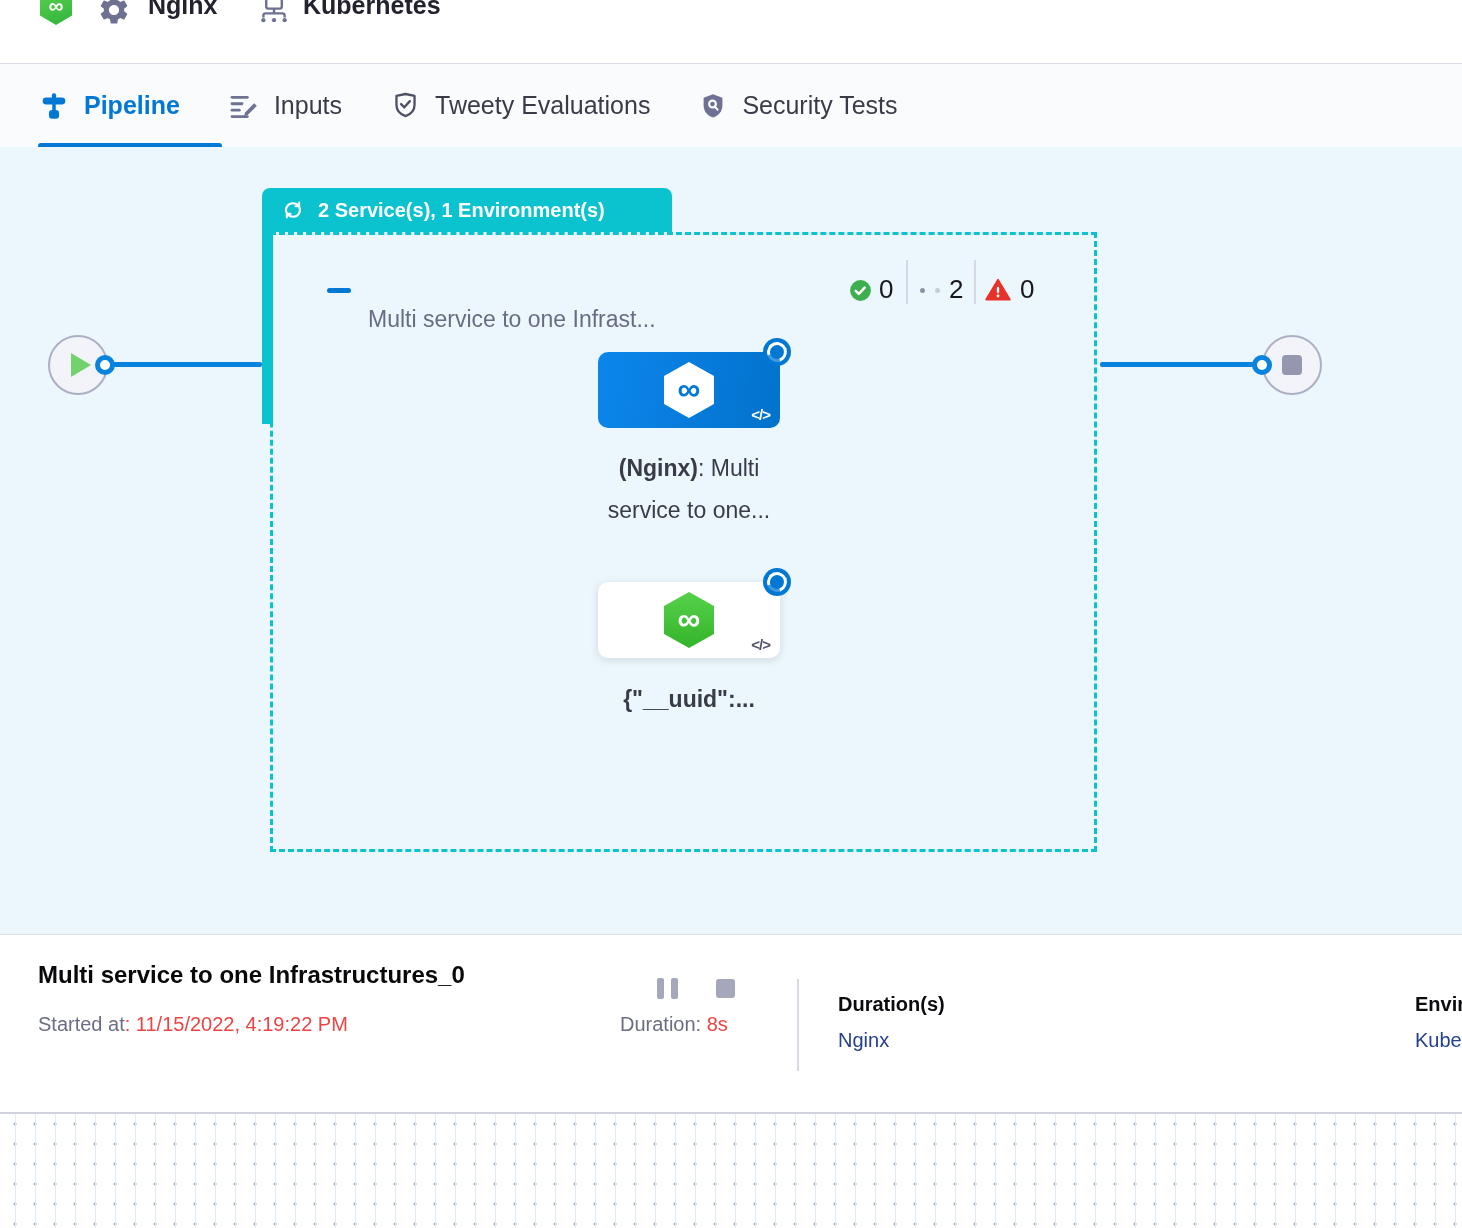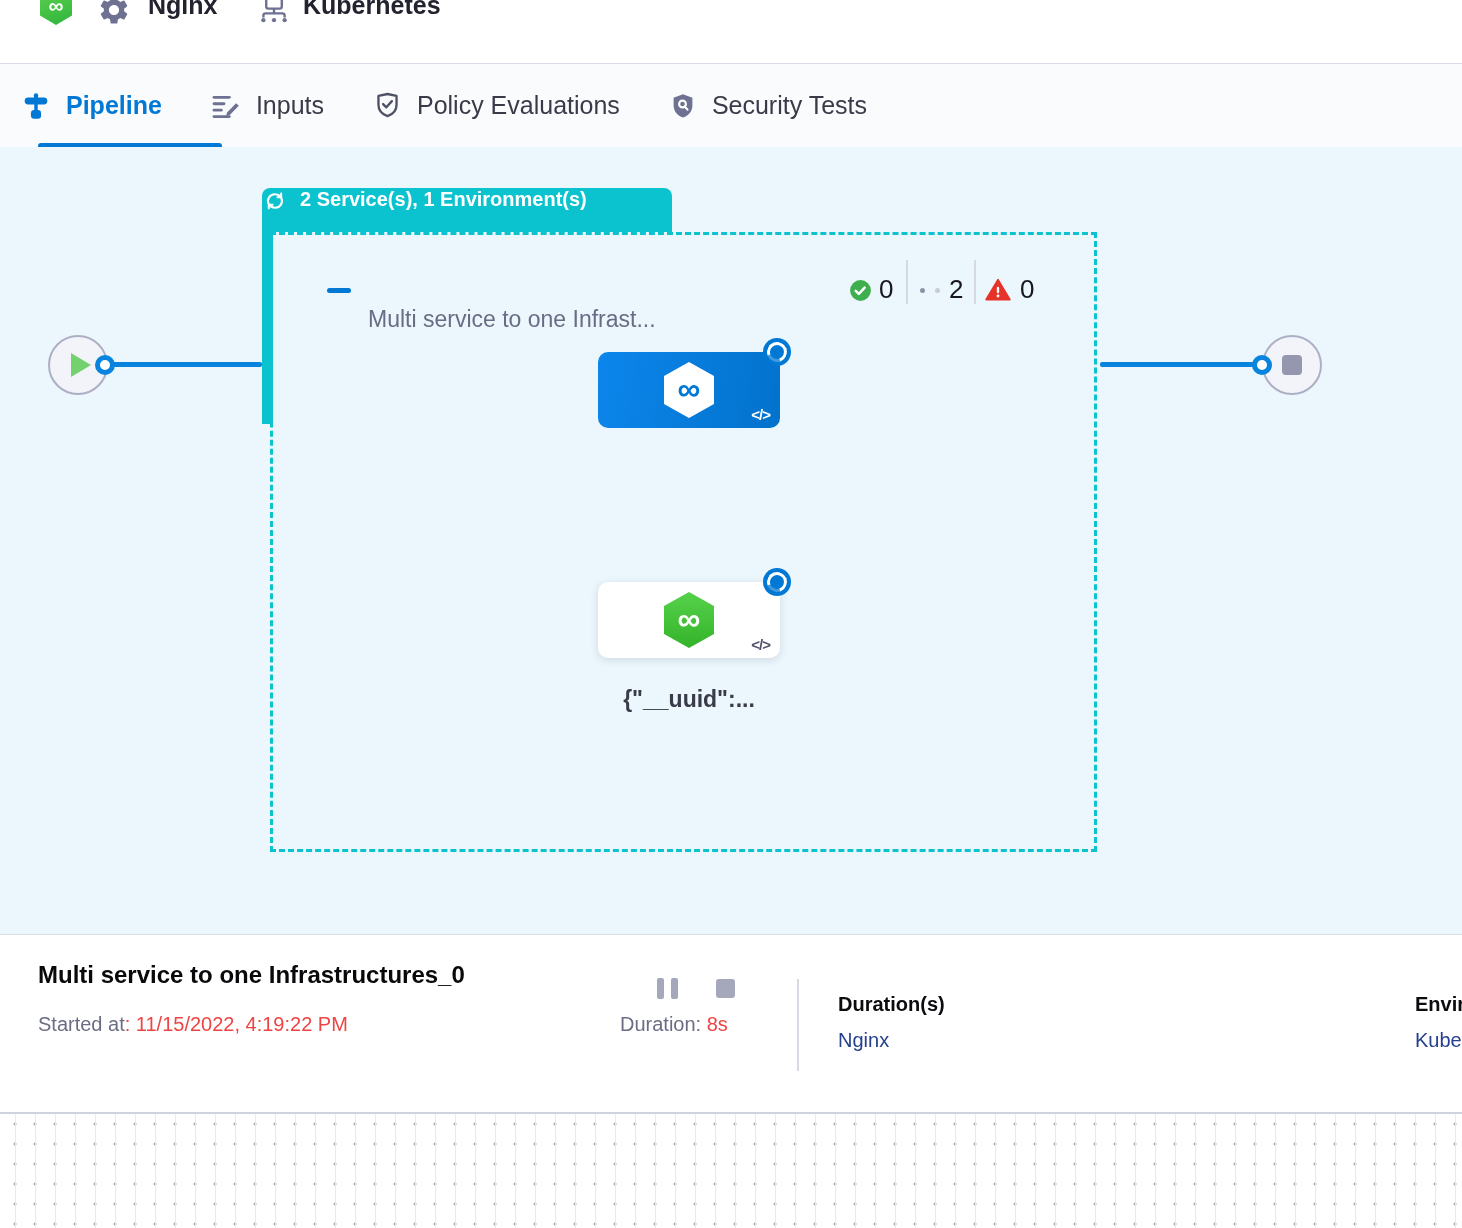--- a/index.html
+++ b/index.html
@@ -18,34 +18,34 @@
     background:linear-gradient(160deg,#5ed14f,#2eb43c);
     display:flex; align-items:center; justify-content:center; }
   .hexlogo span { color:#fff; font-weight:bold; font-size:21px; line-height:1; margin-top:-2px; }
   .hdr-icon { position:absolute; top:-7px; width:34px; height:34px; }
   .hdr-label { position:absolute; top:-9px; font-size:25px; font-weight:600; color:#22232e; white-space:nowrap; }
 
   .hdr-divider { position:absolute; left:0; top:63px; width:100%; height:1px; background:#d9dbe4; }
 
   
   .tabs { position:absolute; left:0; top:64px; width:100%; height:83px; background:#fafbfd;
-    display:flex; align-items:center; padding-left:20px; gap:48px; }
+    display:flex; align-items:center; padding-left:38px; gap:48px; }
   .tab { display:flex; align-items:center; gap:14px; font-size:25px; font-weight:500;
     color:#3a3b49; cursor:pointer; white-space:nowrap; }
   .tab.active { color:#0278d5; font-weight:700; }
   .tab svg { flex:0 0 auto; }
   .tab-underline { position:absolute; left:38px; top:143px; width:184px; height:4px;
     background:#0278d5; border-radius:3px 3px 0 0; }
 
   
   .canvas { position:absolute; left:0; top:147px; width:1462px; height:787px; background:#ebf7fc; }
 
   .stage-badge { position:absolute; left:262px; top:41px; width:410px; height:44px;
-    background:#0bc3ce; border-radius:8px 8px 0 0; display:flex; 
-    gap:12px; z-index:3; }
+    background:#0bc3ce; border-radius:8px 8px 0 0; display:flex; align-items:center;
+    padding-left:18px; gap:12px; z-index:3; }
   .stage-badge .lbl { color:#fff; font-size:20px; font-weight:600; white-space:nowrap; }
 
   .dashed-box { position:absolute; left:270px; top:85px; width:827px; height:620px;
     border:3px dashed #0bc3ce; z-index:1; }
   .teal-bar { position:absolute; left:262px; top:85px; width:11px; height:192px; background:#0bc3ce; z-index:2; }
 
   .collapse-minus { position:absolute; left:327px; top:141px; width:24px; height:5px;
     border-radius:3px; background:#0278d5; z-index:4; }
   .stage-title { position:absolute; left:368px; top:128px; font-size:23px; color:#696c84;
     white-space:nowrap; z-index:4;margin-top:31px; }
@@ -156,21 +156,21 @@
         </g>
         <path d="M12.8 16.8L19.6 9.9l2 2-6.8 6.9-2.8 0.8z" fill="#6e7191"></path>
       </svg>
       <span>Inputs</span>
     </div>
     <div class="tab">
       <svg width="31" height="31" viewBox="0 0 24 24" fill="none" stroke="#4e5165" stroke-width="1.8">
         <path d="M5 4.6L12 3.1l7 1.5v6.9c0 4.3-2.9 7.4-7 8.7-4.1-1.3-7-4.4-7-8.7z" stroke-linejoin="round"></path>
         <path d="M8.6 10.9l2.5 2.5 4.3-4.8" stroke-linecap="round" stroke-linejoin="round"></path>
       </svg>
-      <span>Policy Evaluations</span>
+      <span>Tweety Evaluations</span>
     </div>
     <div class="tab">
       <svg width="30" height="30" viewBox="0 0 24 24">
         <path d="M12 2.6l7.5 2.8v6.2c0 4.7-3.1 8.2-7.5 9.6-4.4-1.4-7.5-4.9-7.5-9.6V5.4z" fill="#6e7191"></path>
         <circle cx="11.6" cy="10.4" r="2.7" fill="none" stroke="#fff" stroke-width="1.7"></circle>
         <path d="M13.5 12.6l2.1 2.3" stroke="#fff" stroke-width="1.7" stroke-linecap="round"></path>
       </svg>
       <span>Security Tests</span>
     </div>
   </div>
@@ -219,20 +219,24 @@
     <div class="port" style="left:95px; top:208px"></div>
     <div class="edge" style="left:112px; top:215px; width:150px"></div>
 
     <div class="node node-blue" style="left:598px; top:205px">
       <div class="node-hex hex-white">
           <span>∞</span>
         </div>
       <div class="node-code white">&lt;/&gt;</div>
     </div>
     <div class="node-status-badge" style="left:763px; top:191px"></div>
+    <div class="node-label" style="left:558px; top:300px">
+      <div><span class="b">(Nginx)</span><span>: Multi</span></div>
+      <div>service to one...</div>
+    </div>
 
     <div class="node node-white" style="left:598px; top:435px">
       <div class="node-hex hex-green">
           <span>∞</span>
         </div>
       <div class="node-code gray">&lt;/&gt;</div>
     </div>
     <div class="node-status-badge" style="left:763px; top:421px"></div>
     <div class="node-label" style="left:558px; top:531px">
       <div class="b">{"__uuid":...</div>

